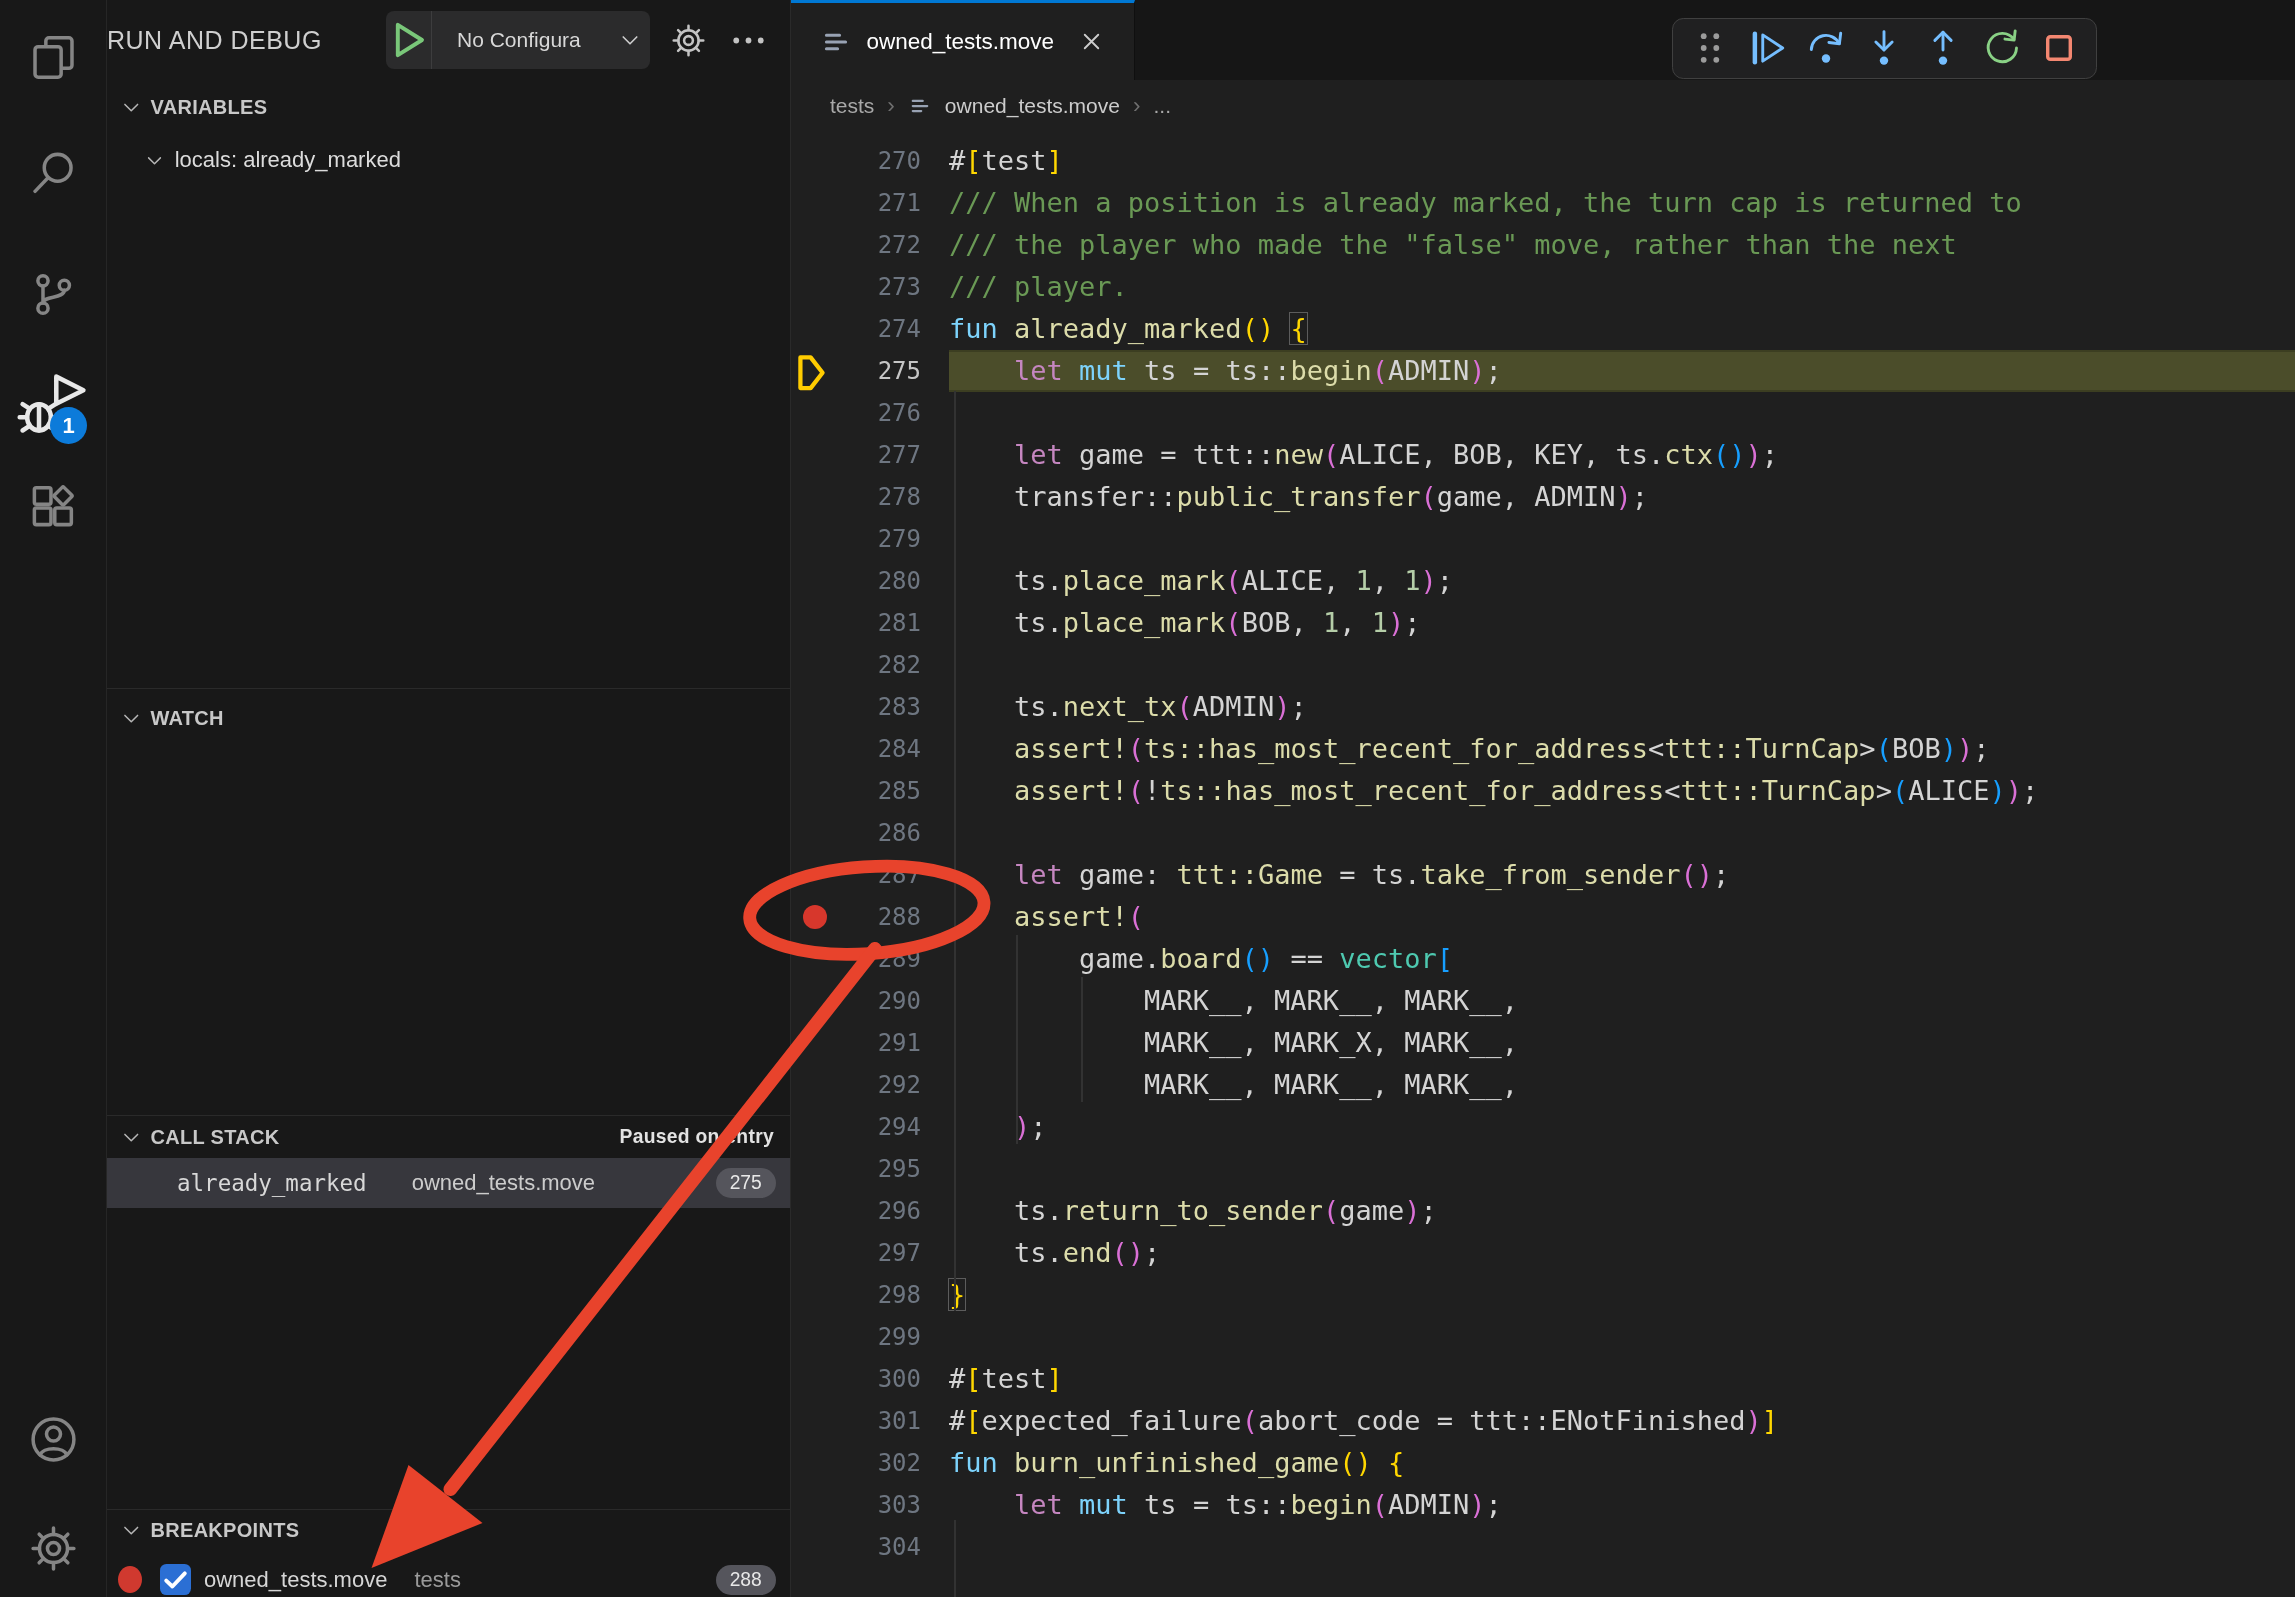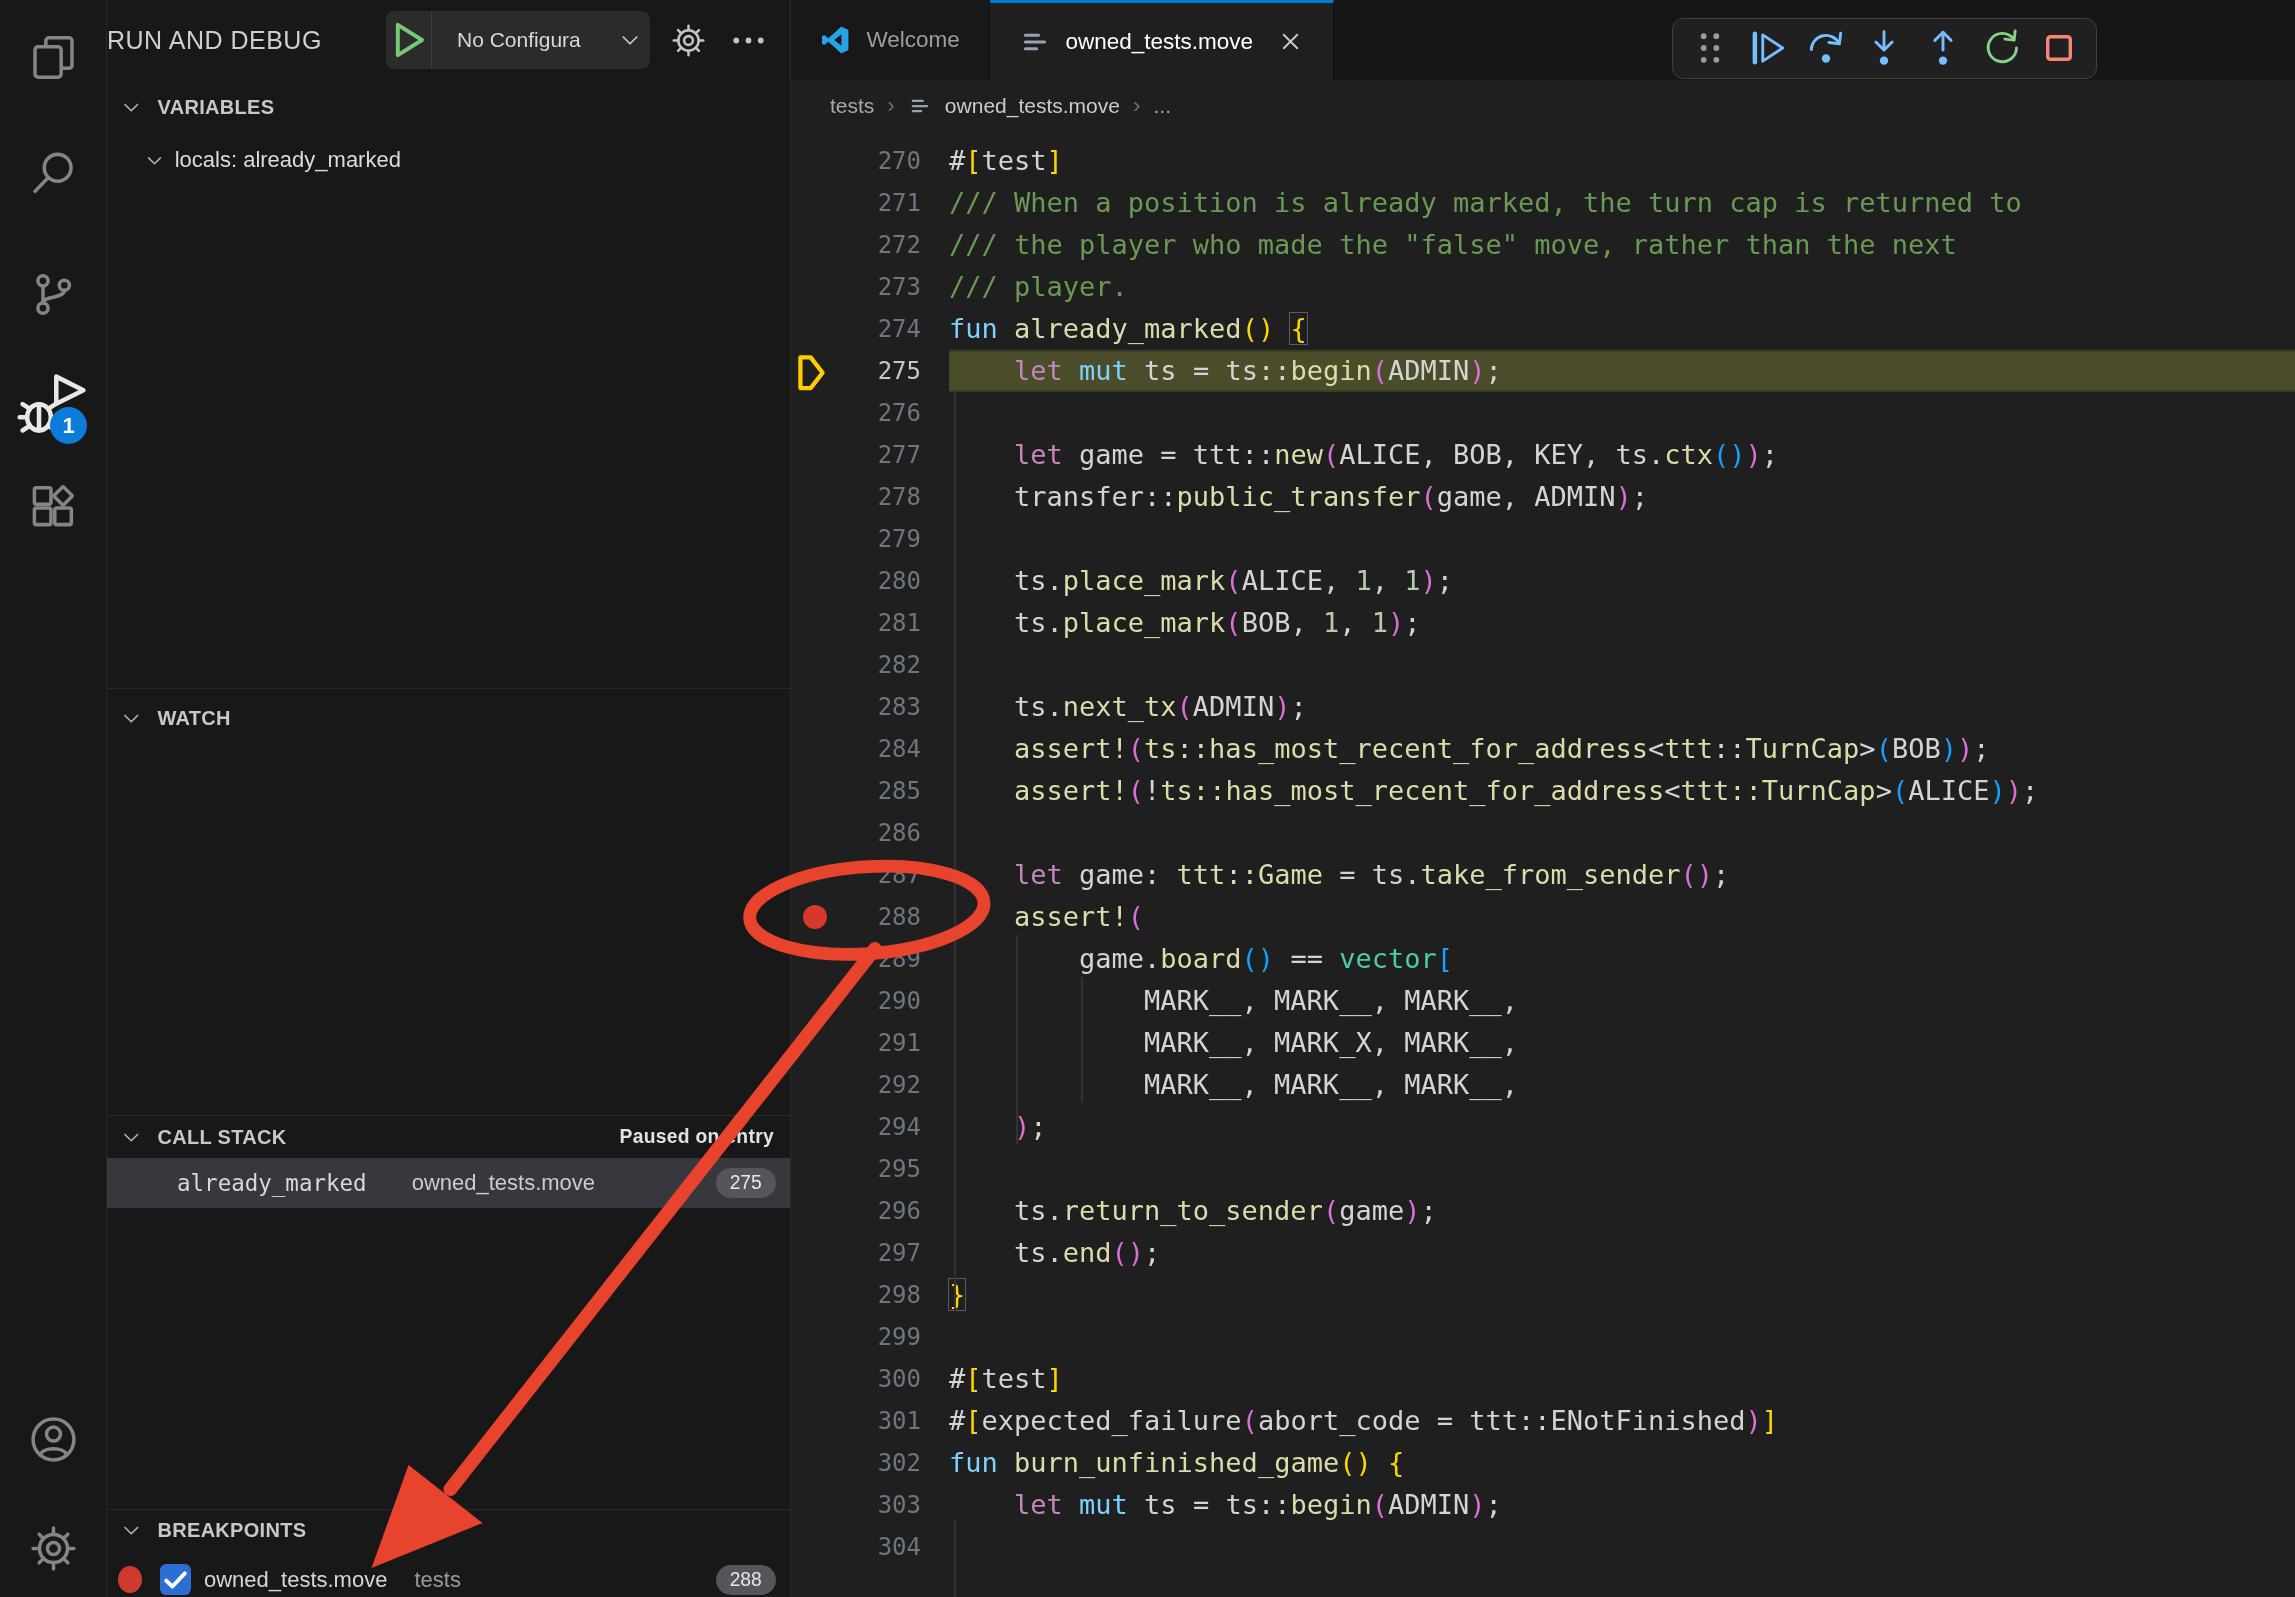--- a/index.html
+++ b/index.html
@@ -22,21 +22,21 @@
   .side-top{position:absolute;left:0;top:0;right:0;height:80px;display:flex;align-items:center}
   .side-title{font-size:25px;letter-spacing:0.5px;color:#cfcfcf;white-space:nowrap}
   .cfg{position:absolute;left:279px;top:11.3px;width:264px;height:58px;background:#2b2b2c;border-radius:8px;display:flex;align-items:center;cursor:pointer;overflow:hidden}
   .cfg-play{width:45px;height:100%;display:flex;align-items:center;justify-content:center;border-right:0.8px solid #3d3d3e}
   .cfg-label{flex:1;margin-left:25px;font-size:21px;color:#d8d8d8;white-space:nowrap;overflow:hidden}
   .cfg-chev{width:24px;height:24px;color:#cccccc;margin-right:8px;flex:none}
   .side-gear{position:absolute;left:563px;top:22px;width:37px;height:37px;color:#c3c3c3;cursor:pointer}
   .side-dots{position:absolute;left:623px;top:22px;width:37px;height:37px;color:#c3c3c3;cursor:pointer}
 
   .sec{position:absolute;left:0;right:0;border-top:0.8px solid #2a2a2a}
-  .sec-head{display:flex;align-items:center;padding-left:13px;gap:15px;font-weight:bold;color:#c8c8c8;font-size:20px;letter-spacing:0.3px;cursor:pointer}
+  .sec-head{display:flex;align-items:center;padding-left:13px;gap:8px;font-weight:bold;color:#c8c8c8;font-size:20px;letter-spacing:0.3px;cursor:pointer}
   .sec-head .chev{width:22.5px;height:22.5px;color:#b6b6b6;flex:none}
   .row-locals{height:50px;display:flex;align-items:center;padding-left:37px;gap:9.7px;cursor:pointer}
   .row-locals .chev{width:21px;height:21px;color:#b6b6b6}
   .row-locals span{font-weight:normal;font-size:22px;color:#dcdcdc}
   .paused{margin-left:auto;padding-right:16px;font-weight:bold;font-size:19.3px;color:#e2e2e2}
   .frame-row{height:50px;background:#37373d;display:flex;align-items:center;cursor:pointer}
   .frame-name{margin-left:70px;font-family:"DejaVu Sans Mono",monospace;font-size:22.5px;color:#d8d8d8}
   .frame-file{margin-left:45px;font-size:22px;color:#cccccc}
   .pill{margin-left:auto;margin-right:14.5px;background:#55555c;border-radius:17.7px;padding:4px 13.7px;font-size:19.3px;color:#e8e8e8}
   .bp-row{height:50px;margin-top:4.8px;display:flex;align-items:center;cursor:pointer}
@@ -250,28 +250,20 @@
         </span>
       <span class="bp-file">owned_tests.move</span>
       <span class="bp-dir">tests</span>
       <span class="pill">288</span>
     </div>
   </div>
 </div>
 
 <div class="editor">
   <div class="tabbar">
-    <div class="tab">
-      <span class="tabicon ic">
-          <svg viewBox="0 0 16 16">
-            <path fill="#27a3e8" stroke="none" fill-rule="evenodd" d="M10.7 1.3 L14.2 3 V13 L10.7 14.7 L4.2 8.9 L2.1 10.5 L1 9.9 V6.1 L2.1 5.5 L4.2 7.1 Z M10.7 5.2 L7.1 8 L10.7 10.8 Z"></path>
-          </svg>
-        </span>
-      <span class="tab-label">Welcome</span>
-    </div>
     <div class="tab active">
       <span class="tabicon ic">
           <svg viewBox="0 0 16 16" style="stroke:#98a2b3;stroke-width:1.5">
             <path d="M3.2 4.6 H9.8 M3.2 8 H12.8 M3.2 11.4 H8.8"></path>
           </svg>
         </span>
       <span class="tab-label">owned_tests.move</span>
       <span class="tab-close ic">
           <svg viewBox="0 0 16 16">
             <path d="M4 4 L12 12 M12 4 L4 12"></path>

